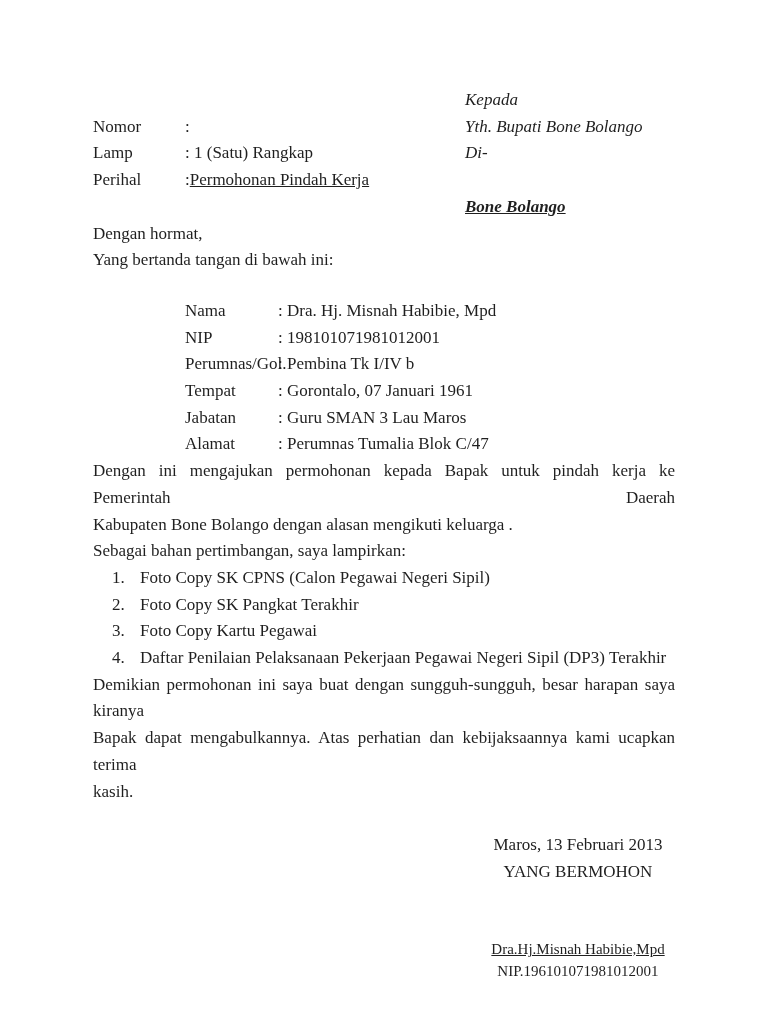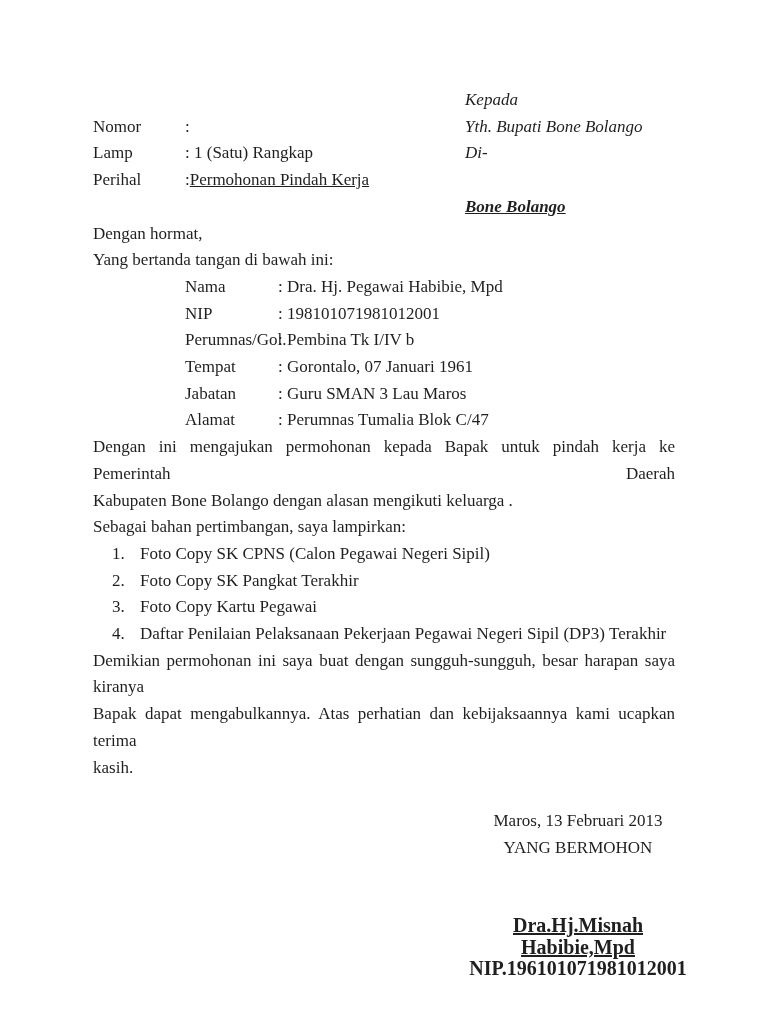--- a/index.html
+++ b/index.html
@@ -17,31 +17,31 @@
     font-size: 17px;
     line-height: 26.7px;
   }
   .line { min-height: 26.7px; }
   .blank { height: 26.7px; }
   .header { display: flex; }
   .header-left { width: 372px; }
   .header-right { flex: 1; font-style: italic; }
   .hrow { display: flex; }
   .hlabel { display: inline-block; width: 92px; flex: 0 0 92px; }
-  .details { margin-left: 92px; }
+  .details { margin-left: 92px; margin-top: 24px; }
   .drow { display: flex; }
   .dlabel { display: inline-block; width: 93px; flex: 0 0 93px; }
   .just { text-align: justify; text-align-last: justify; }
   .li { display: flex; }
   .num { display: inline-block; margin-left: 19px; width: 28px; flex: 0 0 28px; }
   .bold { font-weight: bold; }
   .underline { text-decoration: underline; }
   .sig { width: 240px; margin-left: 365px; text-align: center; }
   .sig-gap { height: 54px; }
-  .sig-name, .sig-nip { line-height: 21.5px; font-size: 20px; font-weight: bold; }
+  .sig-name, .sig-nip { line-height: 21.5px; font-size: 15px; font-weight: normal; }
 </style>
 </head>
 <body>
 
 <div class="page">
 
   <div class="header">
     <div class="header-left">
       <div class="blank"></div>
       <div class="line hrow">
@@ -66,21 +66,21 @@
       <div class="line bold underline">Bone Bolango</div>
     </div>
   </div>
 
   <div class="line">Dengan hormat,</div>
   <div class="line">Yang bertanda tangan di bawah ini:</div>
 
   <div class="details">
     <div class="line drow">
       <span class="dlabel">Nama</span>
-        <span>: Dra. Hj. Pegawai Habibie, Mpd</span>
+        <span>: Dra. Hj. Misnah Habibie, Mpd</span>
     </div>
     <div class="line drow">
       <span class="dlabel">NIP</span>
         <span>: 198101071981012001</span>
     </div>
     <div class="line drow">
       <span class="dlabel">Perumnas/Gol.</span>
         <span>: Pembina Tk I/IV b</span>
     </div>
     <div class="line drow">

